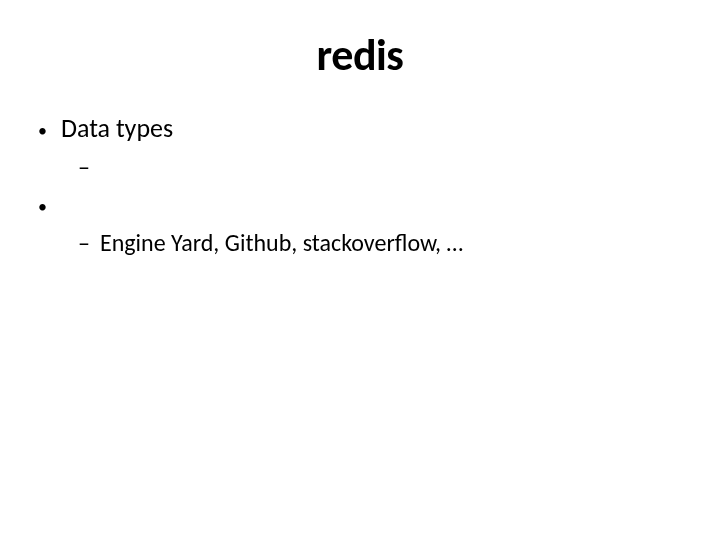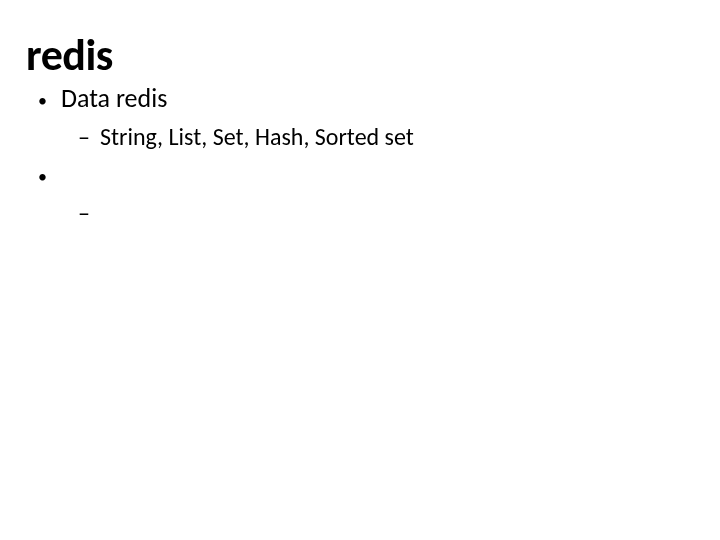--- a/index.html
+++ b/index.html
@@ -12,21 +12,23 @@
       height: 540px;
       background: #ffffff;
       font-family: Calibri, 'Segoe UI', Arial, sans-serif;
       color: #000000;
       padding: 28px 26px;
       overflow: hidden;
     }
     .title {
       font-size: 44px;
       font-weight: 700;
+      margin-bottom: 30px;
       letter-spacing: -0.5px;
+      text-align: center;
     }
     .bullet-l1 {
       display: flex;
       align-items: baseline;
       font-size: 26px;
       margin-left: 12px;
       margin-bottom: 8px;
     }
     .bullet-l1 .dot {
       font-size: 18px;
@@ -44,25 +46,25 @@
       margin-right: 10px;
     }
   </style>
 </head>
 <body>
 
 <div class="title">redis</div>
 
 <div class="bullet-l1">
   <span class="dot">•</span>
-  <span>Data redis</span>
+  <span>Data types</span>
 </div>
 <div class="bullet-l2">
   <span class="dash">–</span>
-  <span>String, List, Set, Hash, Sorted set</span>
 </div>
 
 <div class="bullet-l1">
   <span class="dot">•</span>
 </div>
 <div class="bullet-l2">
   <span class="dash">–</span>
+  <span>Engine Yard, Github, stackoverflow, …</span>
 </div>
 
 </body></html>

